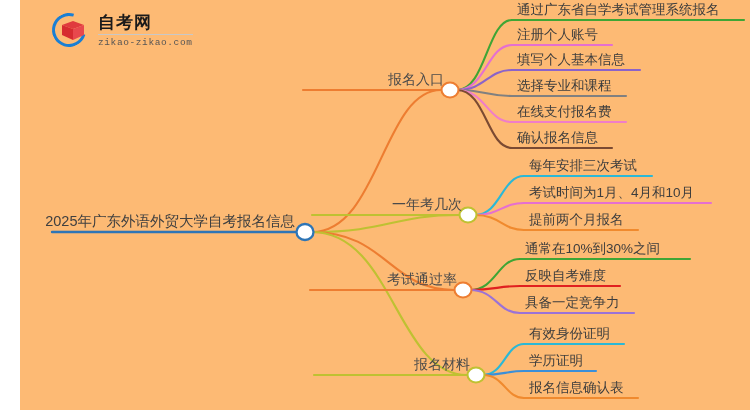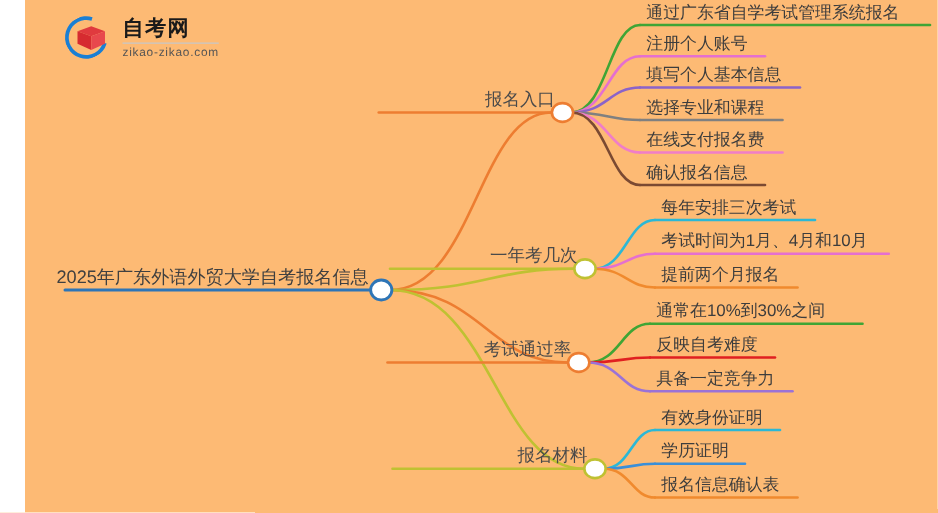--- a/index.html
+++ b/index.html
@@ -85,20 +85,21 @@
     color: #1a1a1a;
     letter-spacing: 1px;
     padding-bottom: 3px;
     border-bottom: 1px solid #c8c8c8;
   }
   #logo-domain {
     font-size: 9.5px;
     color: #555555;
     letter-spacing: 0.6px;
     padding-top: 3px;
+    font-family: Liberation Mono, monospace;
   }
 </style>
 </head>
 <body>
 
 <div id="stage">
 
   <div id="logo">
     <div id="logo-mark">
       <div class="arc"></div>

